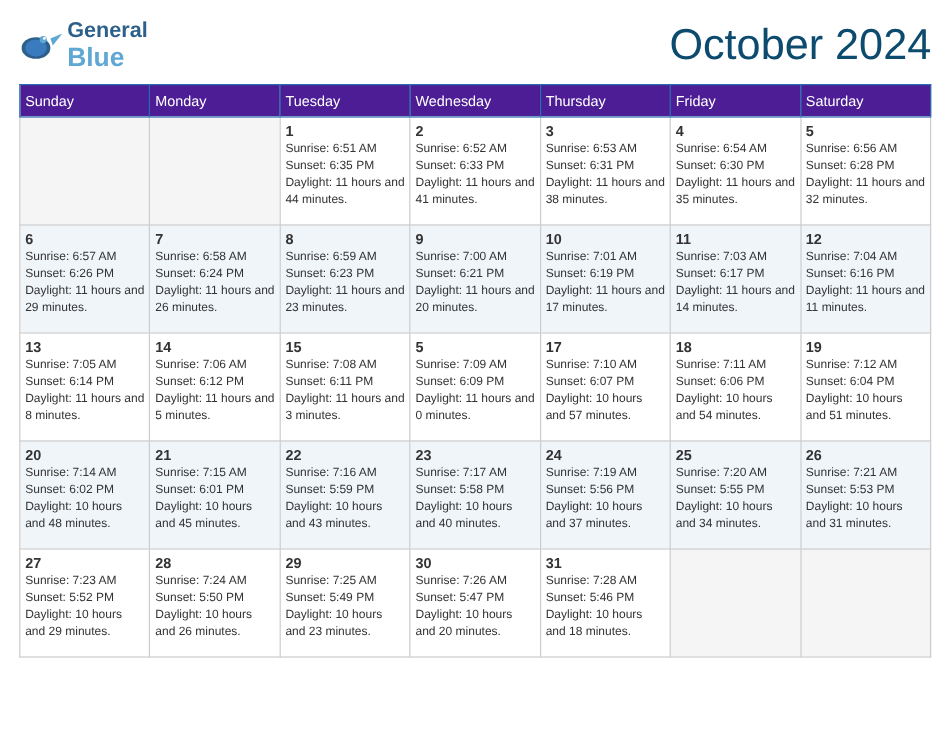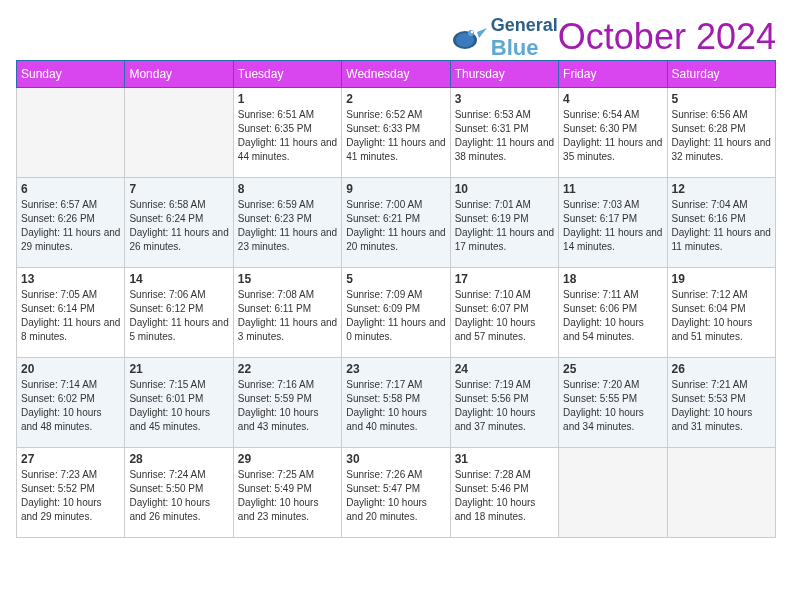--- a/index.html
+++ b/index.html
@@ -5,47 +5,48 @@
     * { box-sizing: border-box; margin: 0; padding: 0; }
     body {
       font-family: Arial, sans-serif;
       background: #fff;
       width: 792px;
       min-height: 612px;
       padding: 16px;
     }
     .header {
       display: flex;
-      justify-content: flex-end;
+      justify-content: space-between;
       align-items: flex-start;
+      margin-bottom: 10px;
     }
     .logo {
       display: flex;
       flex-direction: column;
       align-items: flex-start;
     }
     .title-block {
       text-align: right;
     }
     .month-title {
       font-size: 36px;
       font-weight: normal;
-      color: #a21caf;
+      color: #0c4a6e;
     }
     .location {
       font-size: 14px;
       color: #555;
     }
     .calendar {
       width: 100%;
       border-collapse: collapse;
       font-size: 11px;
     }
     .calendar th {
-      background-color: #d946ef;
+      background-color: #4c1d95;
       color: #fff;
       padding: 6px 4px;
       text-align: left;
       font-size: 12px;
       font-weight: normal;
       border: 1px solid #2a6aaf;
     }
     .calendar td {
       border: 1px solid #ccc;
       vertical-align: top;

